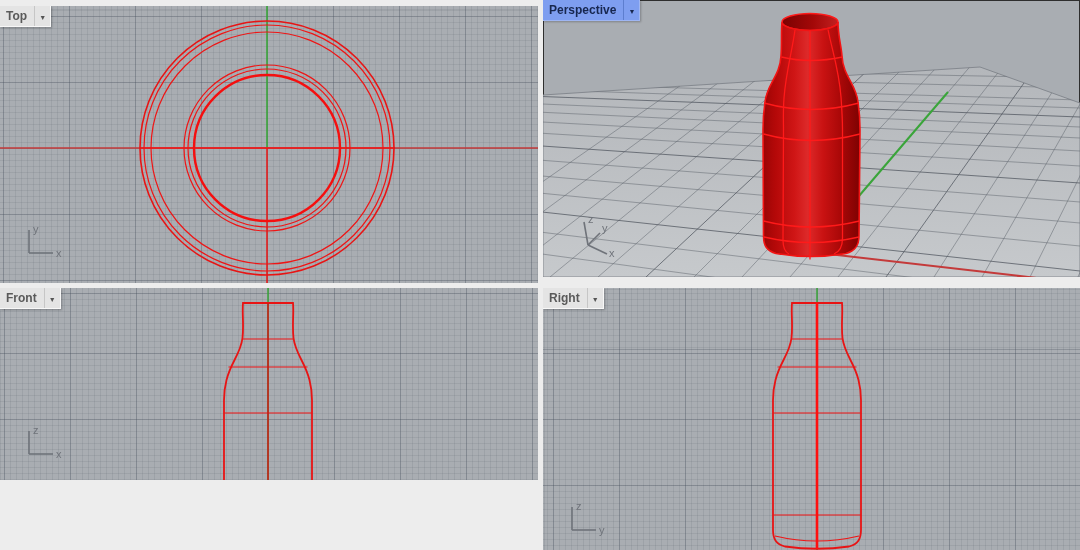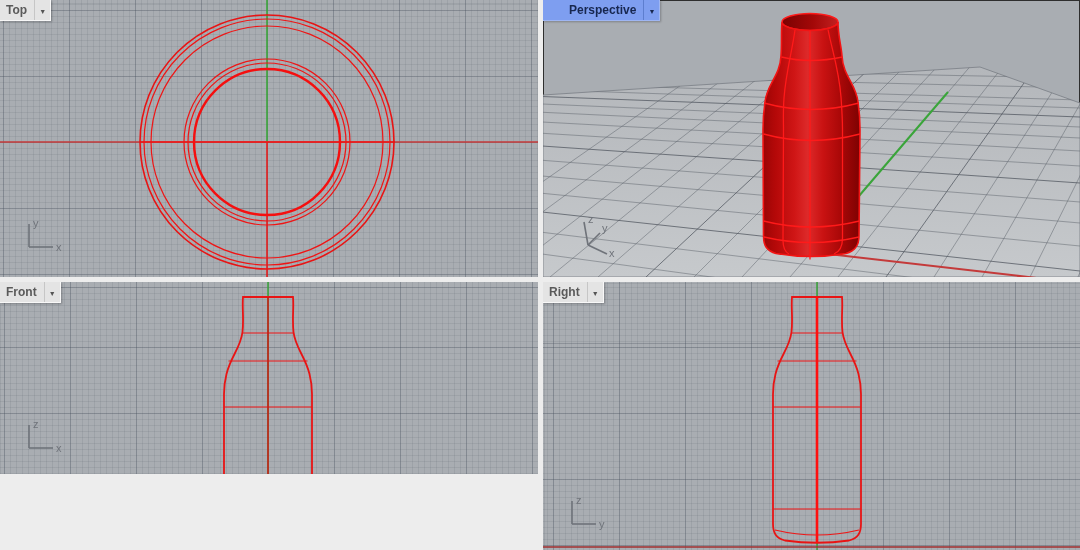--- a/index.html
+++ b/index.html
@@ -12,37 +12,38 @@
   #vp-right {left:543px;top:282px;width:537px;height:268px;padding-left:12px;}
   .vp.active{outline:1px solid #2e2e2e;outline-offset:-1px;}
 
   
   .ortho{
     background-image:
       repeating-linear-gradient(to right, rgba(66,74,88,0.28) 0 1px, transparent 1px 66px),
       repeating-linear-gradient(to bottom, rgba(66,74,88,0.28) 0 1px, transparent 1px 66px),
       repeating-linear-gradient(to right, rgba(66,74,88,0.11) 0 1px, transparent 1px 6px),
       repeating-linear-gradient(to bottom, rgba(66,74,88,0.11) 0 1px, transparent 1px 6px);
+    margin-top: 6px;
   }
   #vp-top.ortho  {background-position:3px 0,0 10px,3px 0,0 4px;}
   #vp-front.ortho{background-position:4px 0,0 65px,4px 0,0 5px;}
   #vp-right.ortho{background-position:10px 0,0 65px,4px 0,0 5px;}
 
   .vp-canvas{position:absolute;left:0;top:0;}
 
   
   .vp-tab{position:absolute;top:0;left:0;display:flex;align-items:stretch;height:20px;
           background:#e4e4e4;border:1px solid #f8f8f8;border-top:none;border-left:none;
           box-shadow:1px 1px 2px rgba(0,0,0,0.25);color:#5a5a5a;
           font-size:12px;font-weight:bold;z-index:5;cursor:default;}
   .vp-tab-label{padding:3px 7px 0 6px;line-height:15px;}
   .vp-tab-arrowbox{border-left:1px solid #c6c6c6;width:15px;display:flex;
           align-items:center;justify-content:center;}
   .vp-tab-arrow{font-size:7px;color:#555;transform:translateY(0.5px);}
-  .vp.active .vp-tab{background:#7e9ef0;border-color:#9fb6f2;color:#17274f;padding-left:20px;}
+  .vp.active .vp-tab{background:#7e9ef0;border-color:#9fb6f2;color:#17274f;}
   .vp.active .vp-tab-arrowbox{border-left-color:#5d7ecf;}
   .vp.active .vp-tab-arrow{color:#17274f;}
 
   
   .axis-icon{position:absolute;z-index:4;}
   .axis-icon line{stroke:#6f737a;stroke-width:1.6;}
   .axis-icon text{font-family:"Liberation Sans",sans-serif;font-size:11px;fill:#6f737a;}
 
   
   .obj     {stroke:#e81414;fill:none;}

